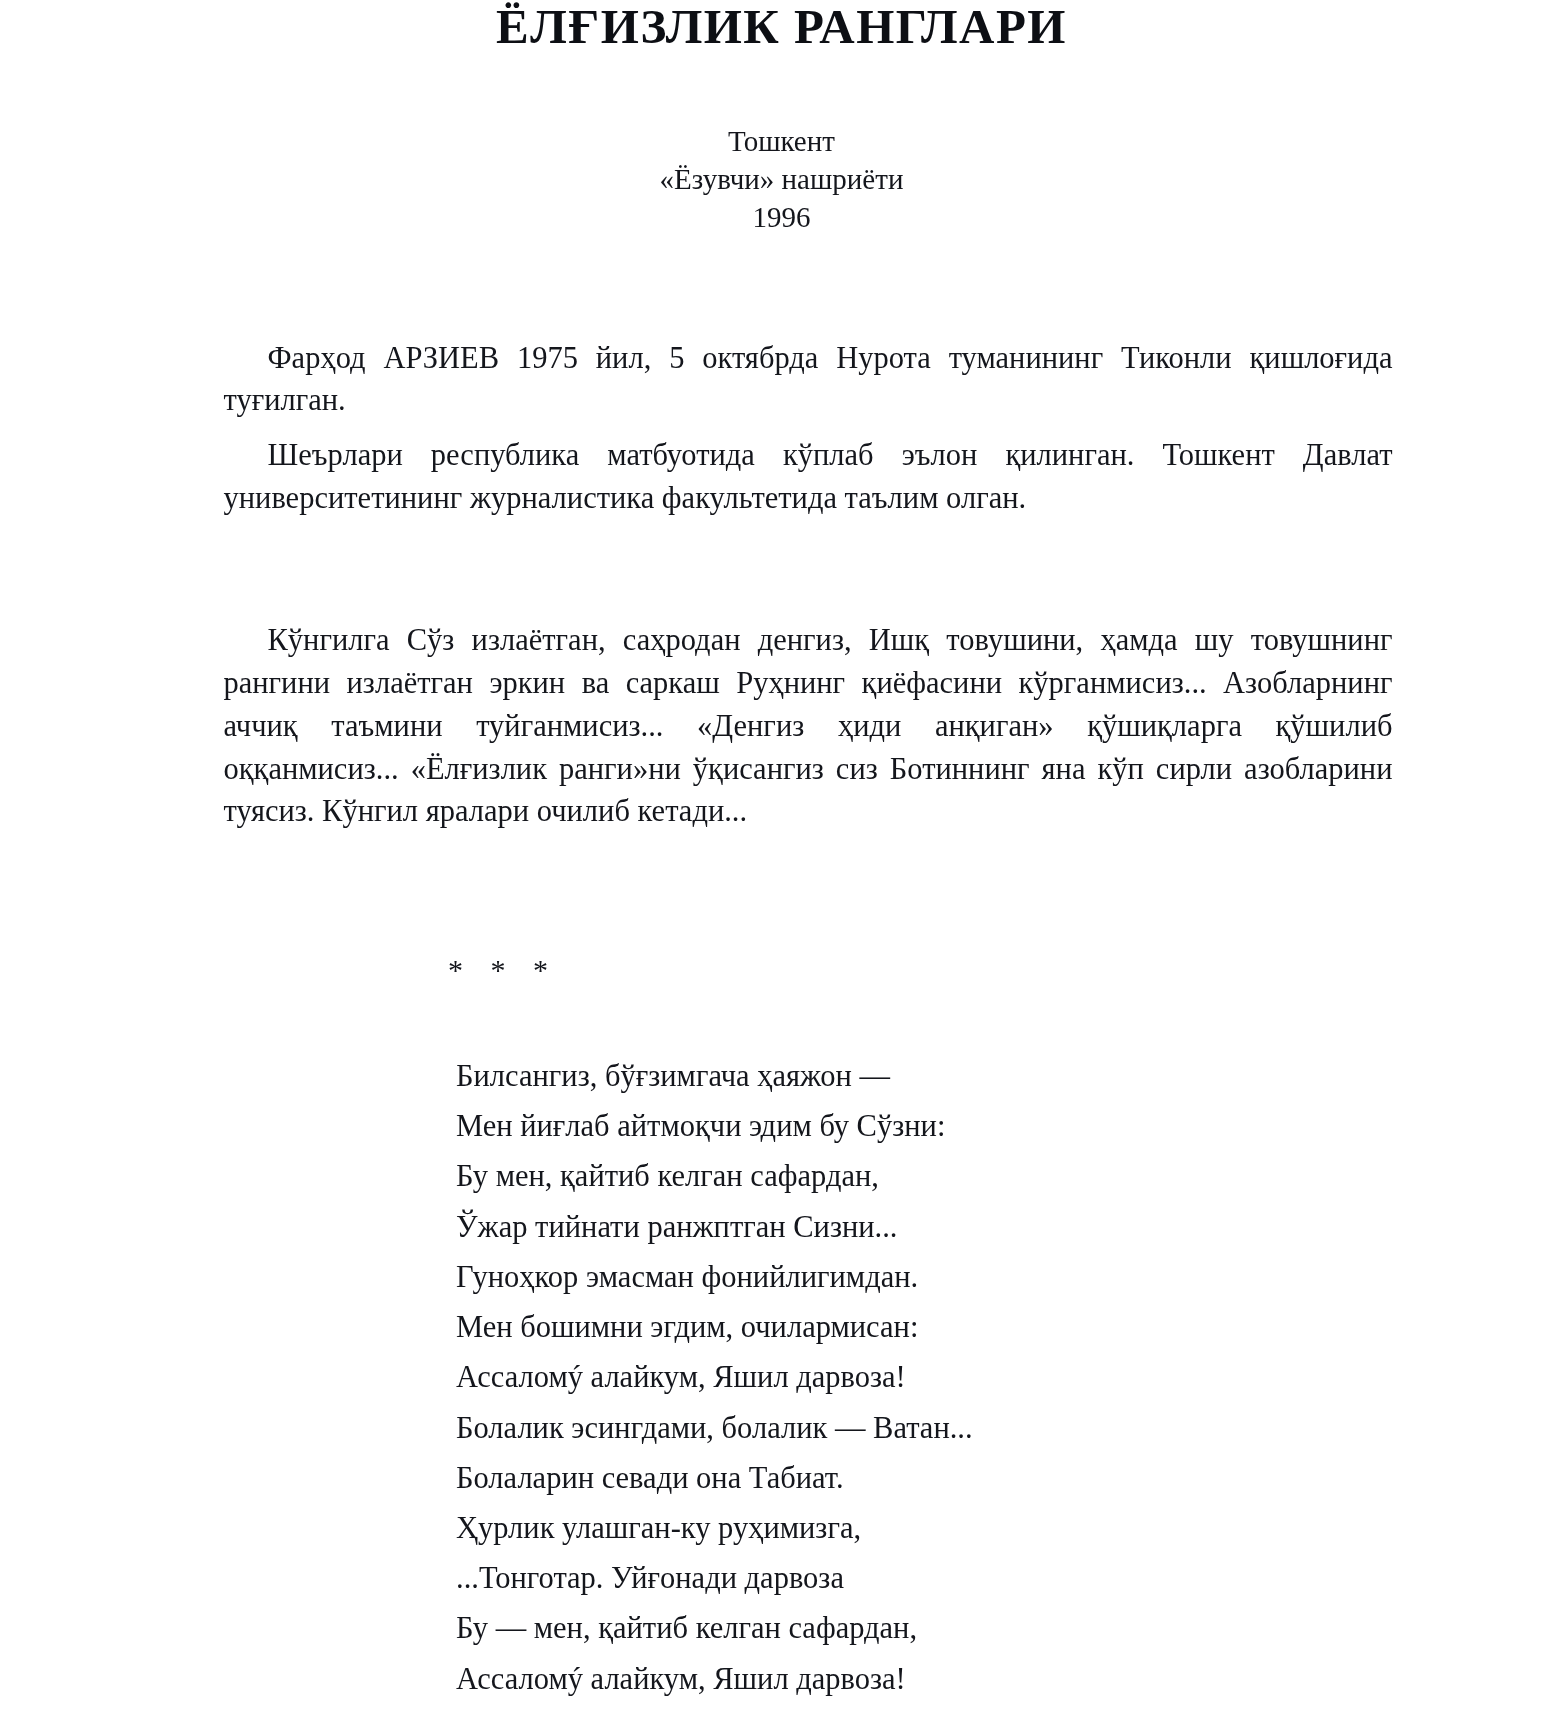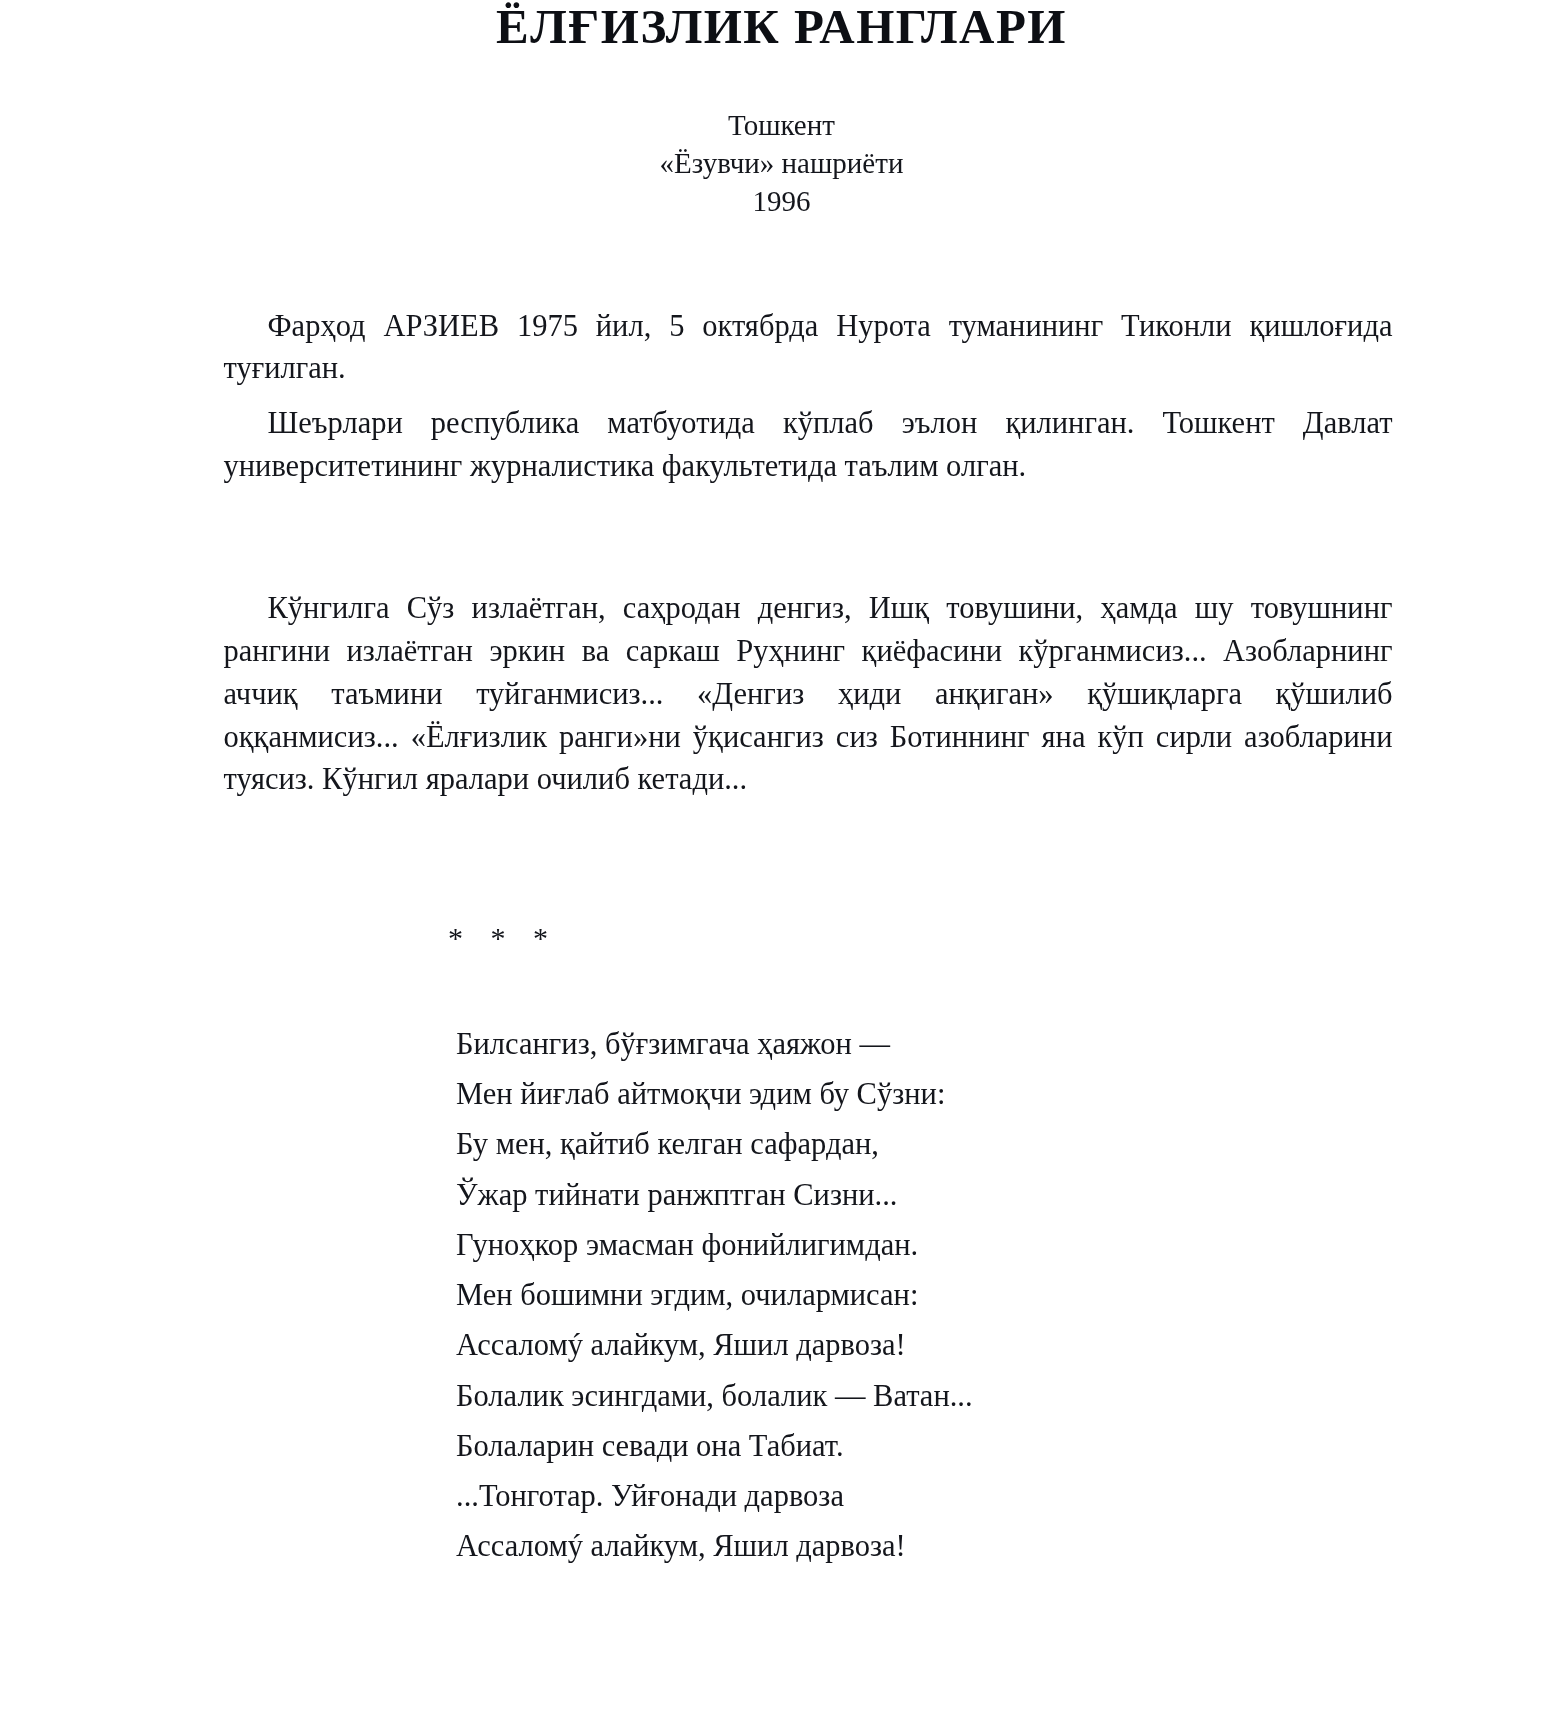--- a/index.html
+++ b/index.html
@@ -32,21 +32,21 @@
     line-height: 1.1;
     margin: 0;
     color: #0d0f14;
   }
 
   
   .imprint {
     text-align: center;
     font-size: 29px;
     line-height: 1.32;
-    margin: 0;
+    margin: 16px;
     padding-top: 52px;
     color: #14161c;
   }
   .imprint div { margin: 0; }
 
   
   .prose {
     margin: 0 auto;
     width: 1290px;
     padding-left: 75px;
@@ -118,18 +118,20 @@
   <div class="poem">
     <p class="poem-line">Билсангиз, бўғзимгача ҳаяжон —</p>
     <p class="poem-line">Мен йиғлаб айтмоқчи эдим бу Сўзни:</p>
     <p class="poem-line">Бу мен, қайтиб келган сафардан,</p>
     <p class="poem-line">Ўжар тийнати ранжптган Сизни...</p>
     <p class="poem-line">Гуноҳкор эмасман фонийлигимдан.</p>
     <p class="poem-line">Мен бошимни эгдим, очилармисан:</p>
     <p class="poem-line">Ассаломý алайкум, Яшил дарвоза!</p>
     <p class="poem-line">Болалик эсингдами, болалик — Ватан...</p>
     <p class="poem-line">Болаларин севади она Табиат.</p>
+    <p class="poem-line">Ҳурлик улашган-ку руҳимизга,</p>
     <p class="poem-line">...Тонготар. Уйғонади дарвоза</p>
+    <p class="poem-line">Бу — мен, қайтиб келган сафардан,</p>
     <p class="poem-line">Ассаломý алайкум, Яшил дарвоза!</p>
 
   </div>
 
 </div>
 
 </body></html>

